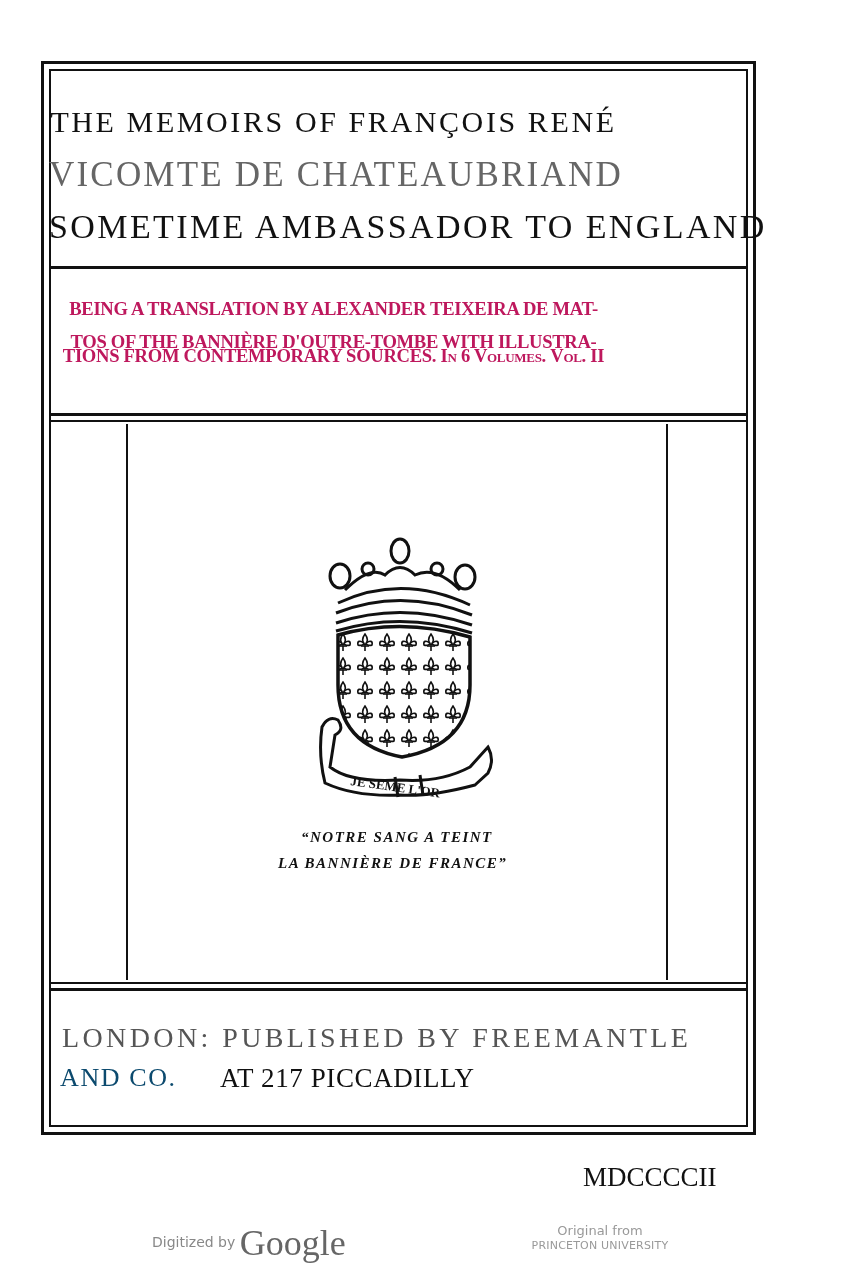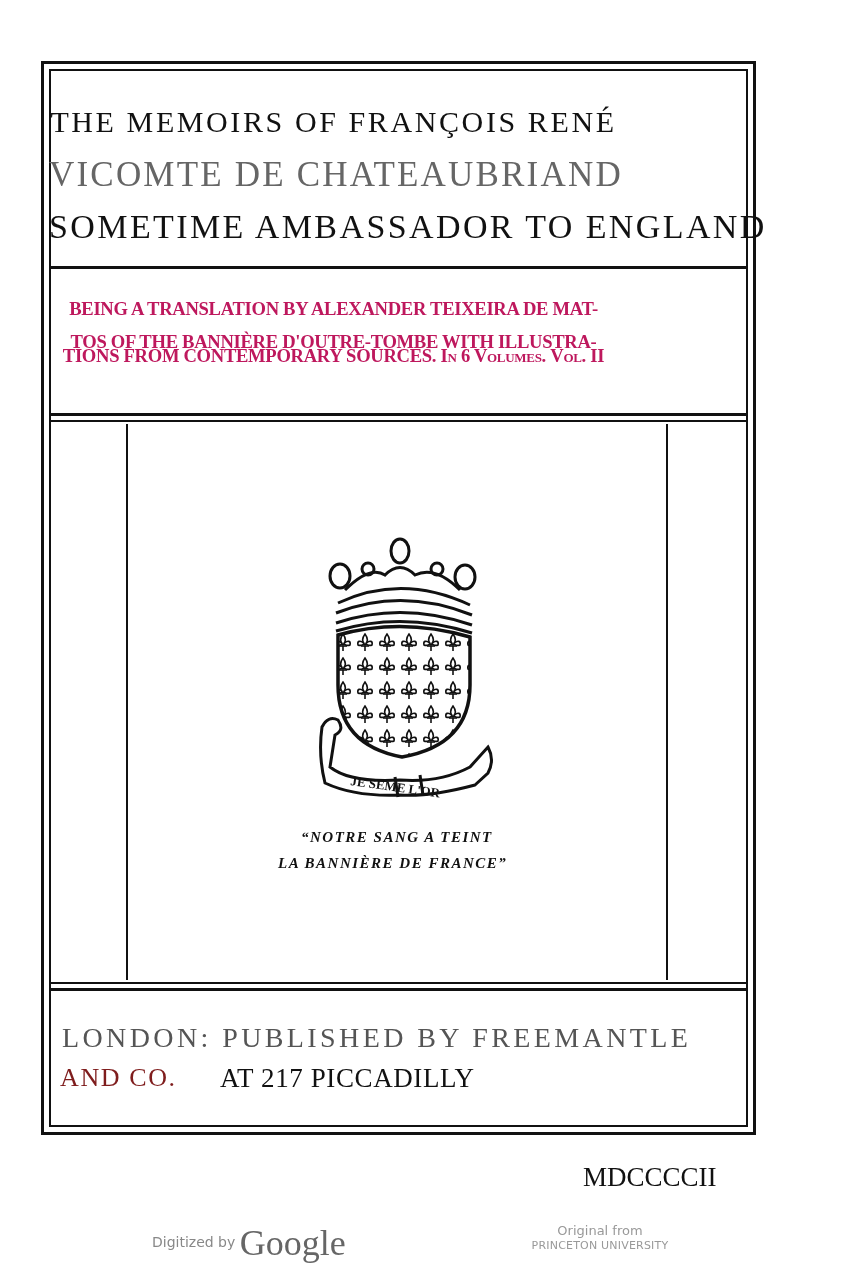--- a/index.html
+++ b/index.html
@@ -12,21 +12,21 @@
   .t1 { top:105px; font-size:30px; letter-spacing:2.6px; color:#111; }
   .t2 { top:155px; font-size:35px; letter-spacing:2.2px; color:#666; }
   .t3 { top:208px; font-size:34px; letter-spacing:2.4px; color:#111; }
   .b { font-size:18.6px; font-weight:bold; letter-spacing:-0.3px; color:#be185d; }
   .b1 { top:298px; } .b2 { top:331px; } .b3 { top:345px; }
   .sc { font-variant:small-caps; }
   .motto { position:absolute; left:257px; font-style:italic; font-weight:bold; font-size:15px; letter-spacing:1.5px; white-space:nowrap; color:#111; }
   .m1 { top:829px;margin-left:44px; } .m2 { top:855px; left:278px; }
   .pub { position:absolute; white-space:nowrap; }
   .p1 { left:62px; top:1022px; font-size:28px; letter-spacing:3.4px; color:#555; }
-  .p2a { left:60px; top:1063px; font-size:26px; letter-spacing:1.6px; color:#7f1d1d; }
+  .p2a { left:60px; top:1063px; font-size:26px; letter-spacing:1.6px; color:#0c4a6e; }
   .p2b { left:220px; top:1063px; font-size:27px; letter-spacing:0.6px; color:#111; }
   .p2c { left:583px; top:1114px; font-size:27px; color:#111;margin-top:48px; }
   .crest { position:absolute; left:310px; top:535px; width:190px; height:265px; }
   .footer-left { position:absolute; left:152px; top:1222px; color:#888; font-family:"DejaVu Sans",sans-serif; font-size:14px; }
   .footer-left .g { font-family:"Liberation Serif",serif; font-size:36px; color:#666; vertical-align:middle; }
   .footer-right { position:absolute; left:500px; top:1223px; width:200px; text-align:center; color:#999; font-family:"DejaVu Sans",sans-serif; }
   .footer-right .a { font-size:13px; display:block; }
   .footer-right .b2f { font-size:11px; display:block; margin-top:1px; letter-spacing:0.2px; }
 </style>
 </head>

